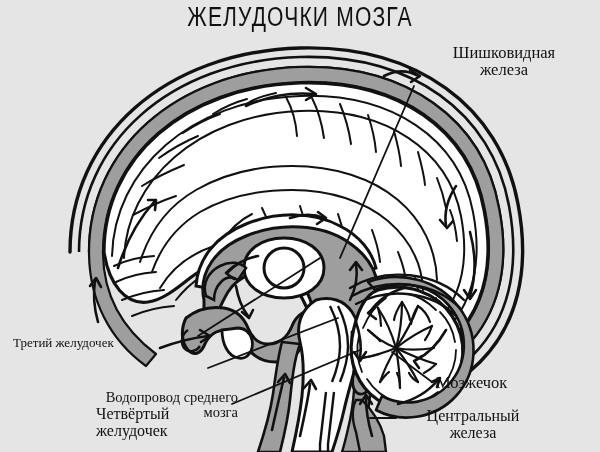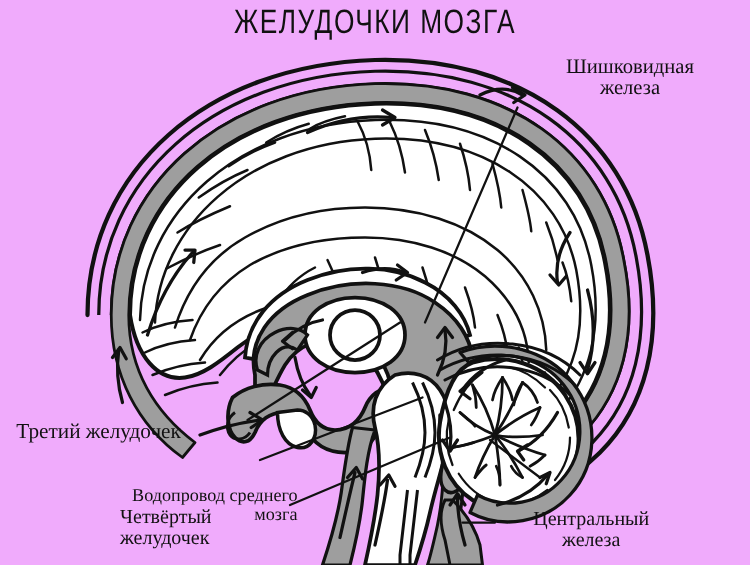--- a/index.html
+++ b/index.html
@@ -4,21 +4,21 @@
 <style>
   html, body {
     margin: 0;
     padding: 0;
     background: #ffffff;
   }
   #page {
     position: relative;
     width: 600px;
     height: 452px;
-    background: #f0abfc;
+    background: #e5e5e5;
     overflow: hidden;
     font-family: "Liberation Sans", sans-serif;
   }
   #title {
     position: absolute;
     top: 2px;
     left: 0;
     width: 600px;
     text-align: center;
     font-family: "Liberation Sans", sans-serif;
@@ -40,21 +40,21 @@
   #lbl-pineal {
     left: 408px;
     top: 44px;
     width: 192px;
     text-align: center;
     font-size: 16.5px;
   }
   #lbl-third {
     left: 13px;
     top: 336px;
-    font-size: 17px;
+    font-size: 13px;
     text-align: left;
   }
   #lbl-aqueduct {
     left: 22px;
     top: 390px;
     width: 216px;
     text-align: right;
     font-size: 14.5px;
   }
   #lbl-fourth {
@@ -402,16 +402,17 @@
 
   </svg>
 
   <div class="label" id="lbl-pineal">Шишковидная
 железа</div>
   <div class="label" id="lbl-third">Третий желудочек</div>
   <div class="label" id="lbl-aqueduct">Водопровод среднего
 мозга</div>
   <div class="label" id="lbl-fourth">Четвёртый
 желудочек</div>
+  <div class="label" id="lbl-cerebellum">Мозжечок</div>
   <div class="label" id="lbl-central">Центральный
 железа</div>
 
 </div>
 
 </body></html>

